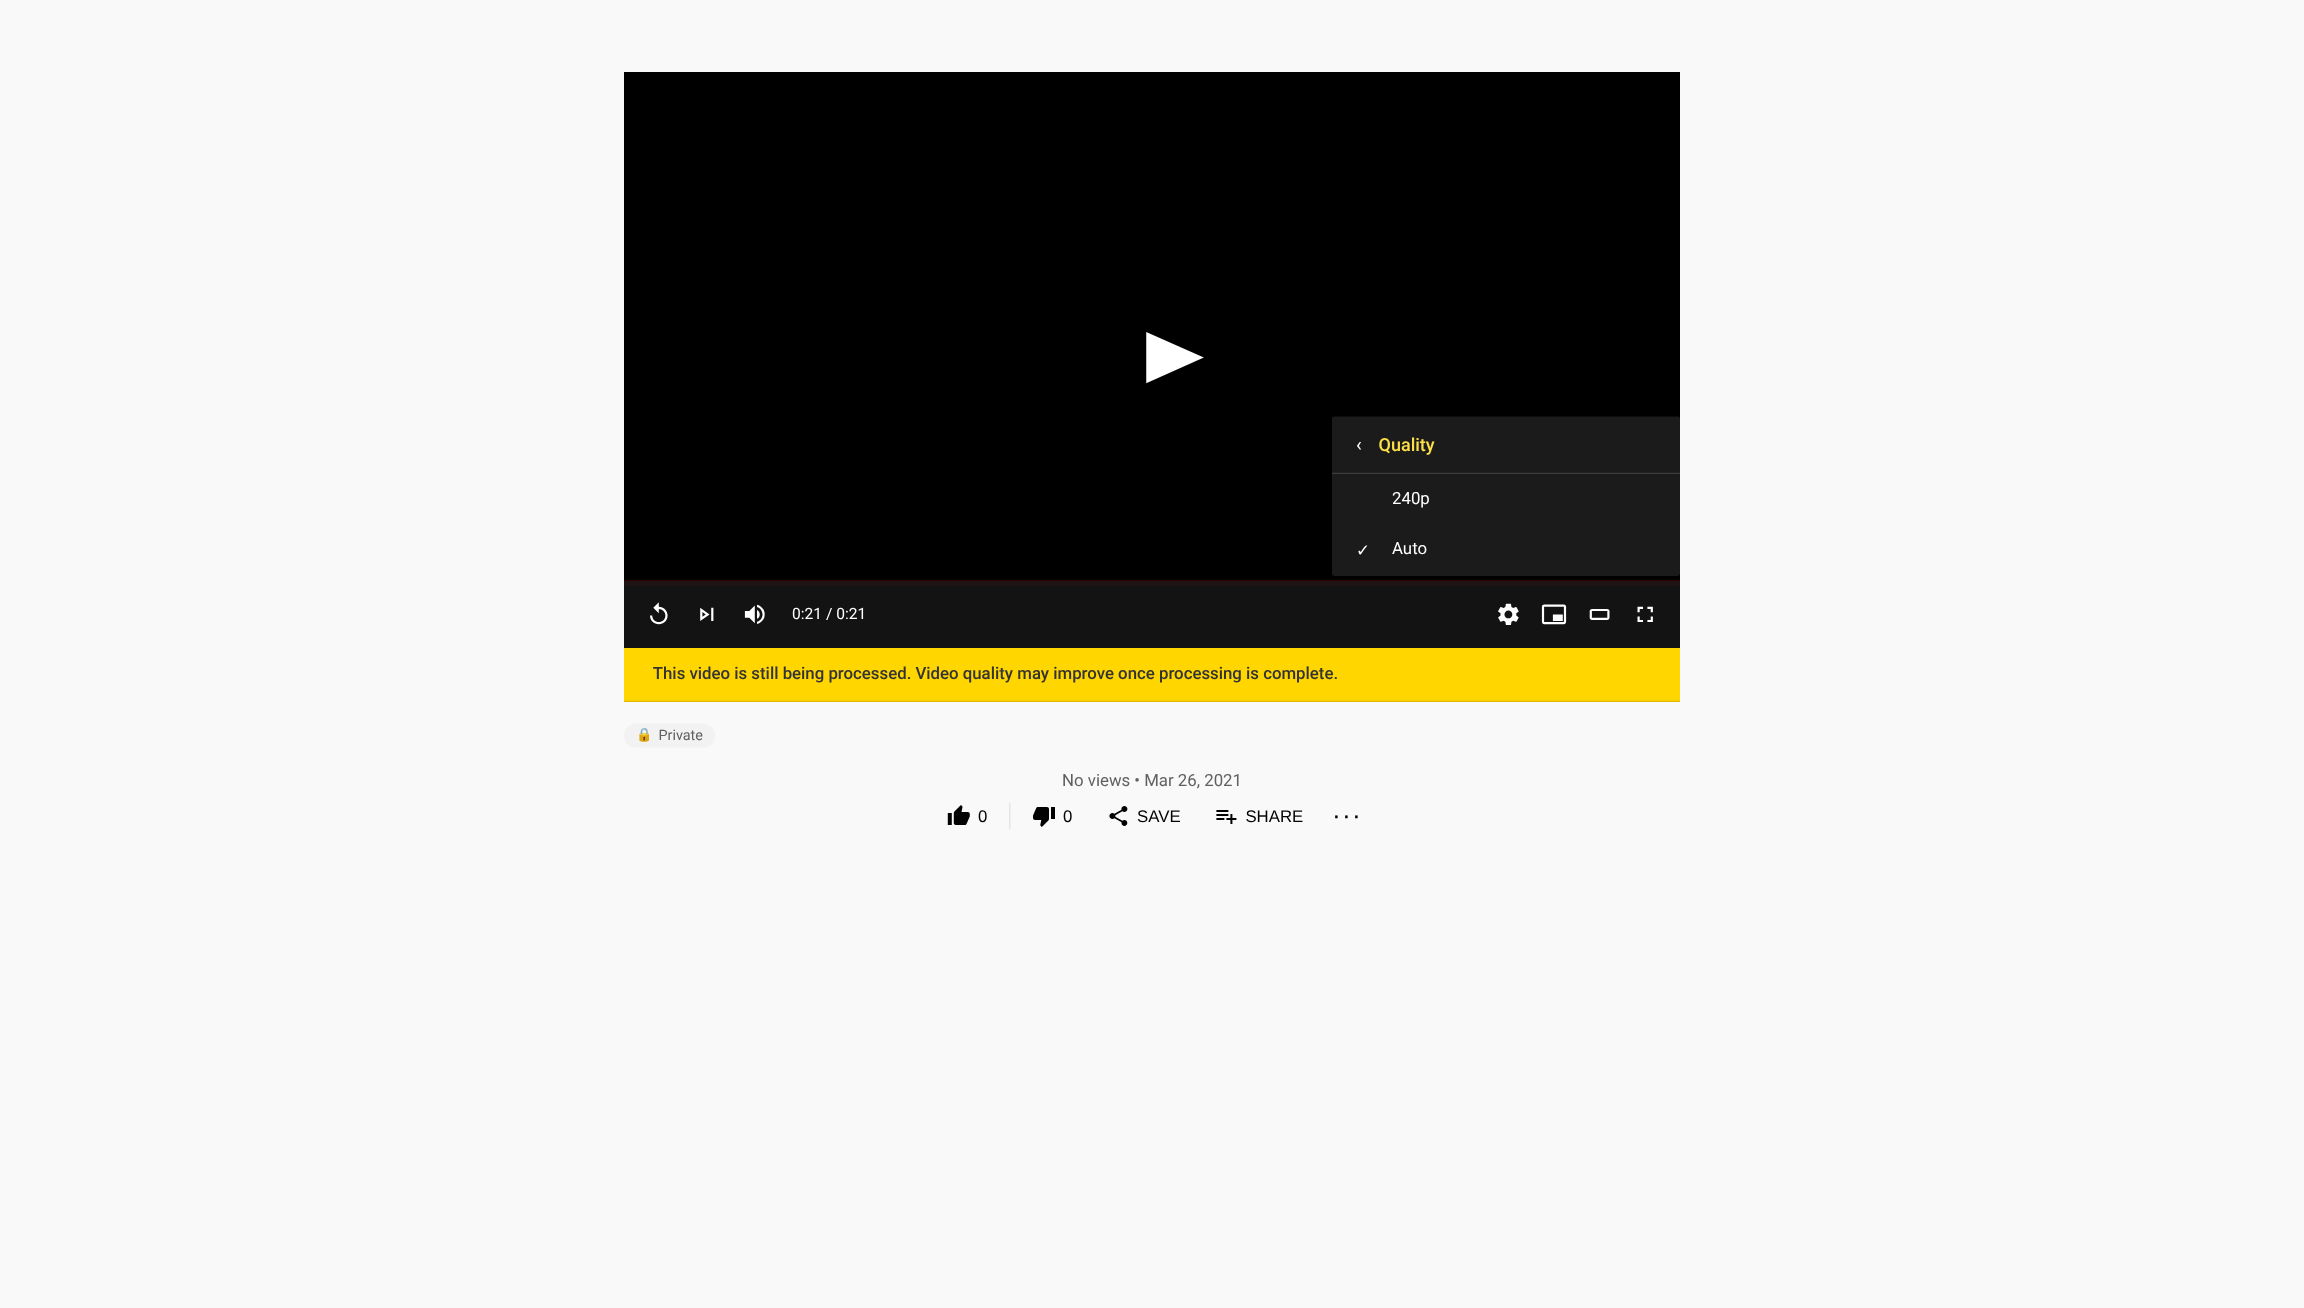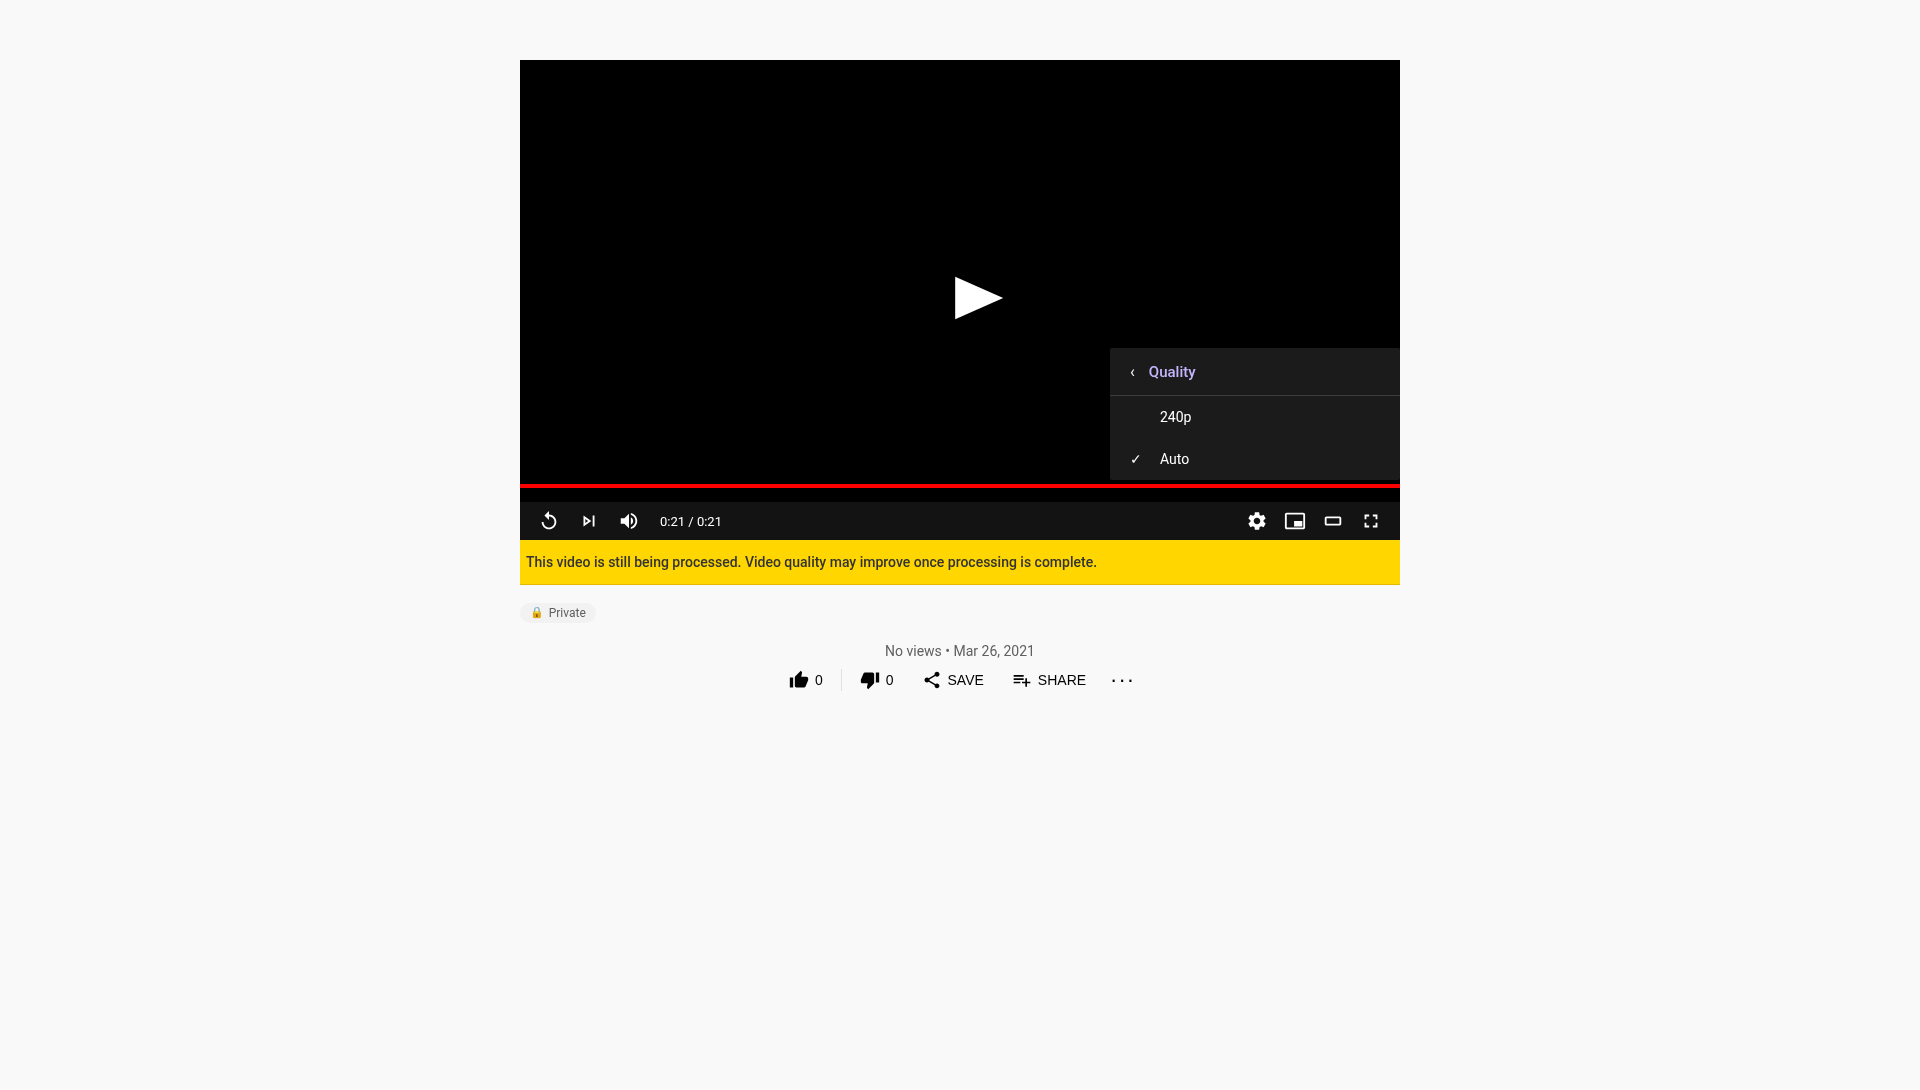--- a/index.html
+++ b/index.html
@@ -62,21 +62,21 @@
       cursor: pointer;
     }
     .quality-menu-header .back-arrow {
       margin-right: 14px;
       font-size: 16px;
       color: #fff;
     }
     .quality-menu-header .quality-title {
       font-size: 15px;
       font-weight: 500;
-      color: #c4b5fd;
+      color: #fde047;
     }
     .quality-menu-item {
       display: flex;
       align-items: flex-start;
       padding: 13px 20px;
       cursor: pointer;
       color: #fff;
     }
     .quality-menu-item .check-mark {
       width: 24px;
@@ -100,21 +100,21 @@
       height: 100%;
       background: #f00;
       width: 100%;
     }
     
     .controls-bar {
       position: absolute;
       bottom: 0;
       left: 0;
       right: 0;
-      height: 38px;
+      height: 56px;
       background: rgba(20,20,20,0.95);
       display: flex;
       align-items: center;
       padding: 0 14px;
       margin-top: 20px;
     }
     .controls-left {
       display: flex;
       align-items: center;
       gap: 10px;
@@ -142,21 +142,21 @@
     }
     .time-display {
       color: #fff;
       font-size: 13px;
       white-space: nowrap;
       margin-left: 6px;
     }
     
     .processing-banner {
       background: #ffd600;
-      padding: 14px 6px;
+      padding: 14px 24px;
       font-size: 14px;
       font-weight: 500;
       color: #333;
       border-bottom: 1px solid #e5b800;
     }
     
     .video-info {
       padding: 16px 0;
     }
     .video-title {

